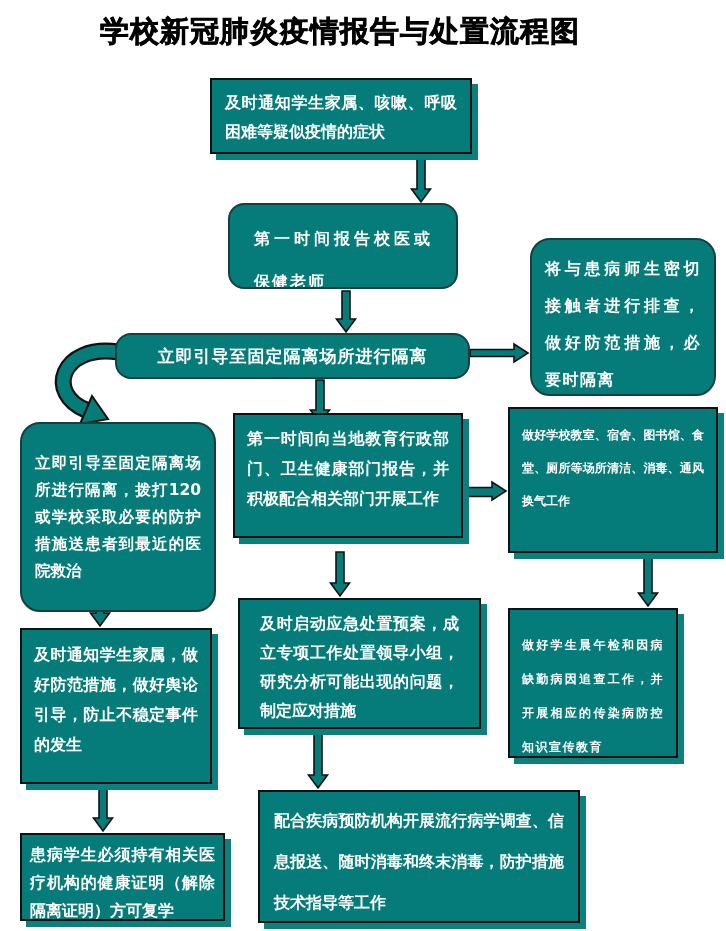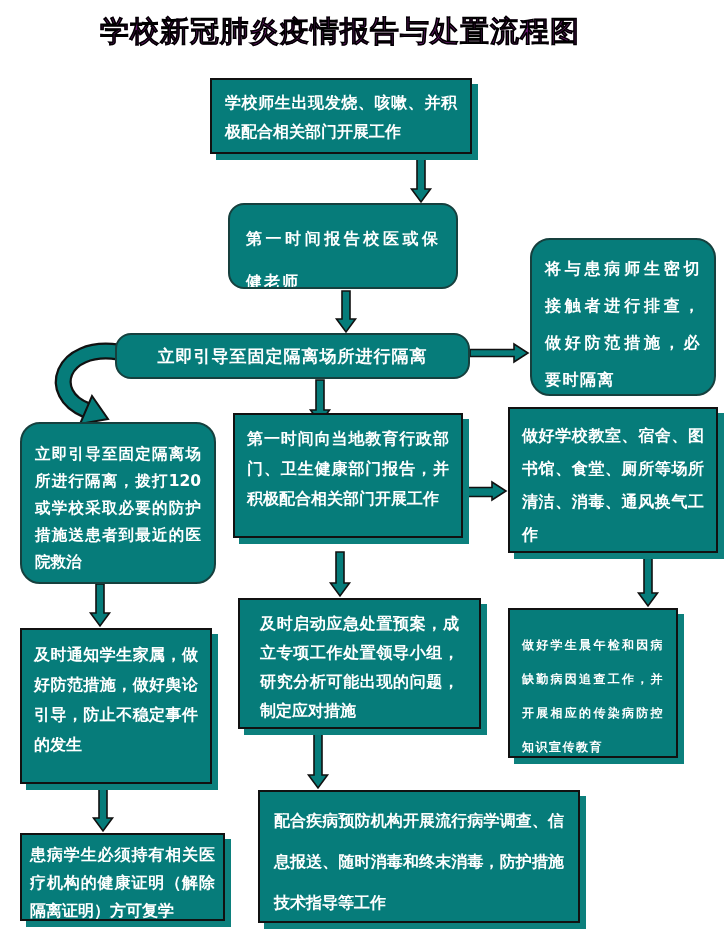--- a/index.html
+++ b/index.html
@@ -9,21 +9,21 @@
     --round-border:#16403e;
   }
   html,body{margin:0;padding:0;background:#ffffff;}
   body{font-family:"DejaVu Sans",sans-serif;}
   #stage{
     position:relative;width:726px;height:931px;background:#ffffff;
     overflow:hidden;margin:0;
   }
   #page-title{
     position:absolute;left:0;top:12px;width:680px;text-align:center;
-    font-size:29px;font-weight:bold;color:#701a75;letter-spacing:1px;
+    font-size:29px;font-weight:bold;color:#000000;letter-spacing:1px;
     -webkit-text-stroke:0.6px #000;
   }
   .box{
     position:absolute;box-sizing:border-box;background:var(--teal);
     color:#ffffff;font-weight:bold;z-index:2;
     text-align:justify;text-justify:inter-character;
     word-break:break-all;overflow:hidden;
   }
   .rect{
     border:2px solid var(--ink);
@@ -55,44 +55,44 @@
       <polygon points="465,487.5 492,487.5 492,482 506,491 492,500 492,496.5 465,496.5"></polygon>
     </g>
     <g>
       <path d="M118,352 C60,344 46,394 86,410" fill="none" stroke="#111111" stroke-width="17"></path>
       <path d="M118,352 C60,344 46,394 86,410" fill="none" stroke="#067c7a" stroke-width="12.5"></path>
       <polygon points="108,419 80,424 92,396" fill="#067c7a" stroke="#111111" stroke-width="2"></polygon>
     </g>
   </svg>
 
   <div class="box rect" style="left:210px;top:78px;width:262px;height:76px;padding:8px 13px;font-size:16px;line-height:29px;">
-    <span>学校师生出现发烧、咳嗽、并积极配合相关部门开展工作</span>
+    <span>及时通知学生家属、咳嗽、呼吸困难等疑似疫情的症状</span>
   </div>
 
-  <div class="box round" style="left:228px;top:203px;width:230px;height:86px;padding:12px 16px;font-size:16px;line-height:43px;letter-spacing:2px;">
+  <div class="box round" style="left:228px;top:203px;width:230px;height:86px;padding:12px 24px;font-size:16px;line-height:43px;letter-spacing:2px;">
     <span>第一时间报告校医或保健老师</span>
   </div>
 
   <div class="box round center-line" style="left:115px;top:333px;width:355px;height:46px;font-size:17px;letter-spacing:1px;">
     <span>立即引导至固定隔离场所进行隔离</span>
   </div>
 
   <div class="box round" style="left:530px;top:238px;width:186px;height:158px;padding:10px 13px;font-size:16px;line-height:37px;letter-spacing:1.5px;border-radius:20px;">
     <span>将与患病师生密切接触者进行排查，做好防范措施，必要时隔离</span>
   </div>
 
-  <div class="box round" style="left:20px;top:422px;width:196px;height:162px;padding:17px 13px;font-size:15.5px;line-height:27px;border-radius:20px;">
+  <div class="box round" style="left:20px;top:422px;width:196px;height:190px;padding:26px 13px;font-size:15.5px;line-height:27px;border-radius:20px;">
     <span>立即引导至固定隔离场所进行隔离，拨打120 或学校采取必要的防护措施送患者到最近的医院救治</span>
   </div>
 
   <div class="box rect" style="left:233px;top:413px;width:230px;height:125px;padding:9px 12px;font-size:16px;line-height:30px;">
     <span>第一时间向当地教育行政部门、卫生健康部门报告，并积极配合相关部门开展工作</span>
   </div>
 
-  <div class="box rect" style="left:508px;top:407px;width:210px;height:146px;padding:10px 12px;font-size:16px;line-height:33px;">
+  <div class="box rect" style="left:508px;top:407px;width:210px;height:146px;padding:10px 12px;font-size:12px;line-height:33px;">
     <span>做好学校教室、宿舍、图书馆、食堂、厕所等场所清洁、消毒、通风换气工作</span>
   </div>
 
   <div class="box rect" style="left:20px;top:628px;width:192px;height:156px;padding:10px 12px;font-size:16px;line-height:30px;">
     <span>及时通知学生家属，做好防范措施，做好舆论引导，防止不稳定事件的发生</span>
   </div>
 
   <div class="box rect" style="left:238px;top:598px;width:243px;height:131px;padding:9px 20px;font-size:16px;line-height:29px;">
     <span>及时启动应急处置预案，成立专项工作处置领导小组，研究分析可能出现的问题，制定应对措施</span>
   </div>

